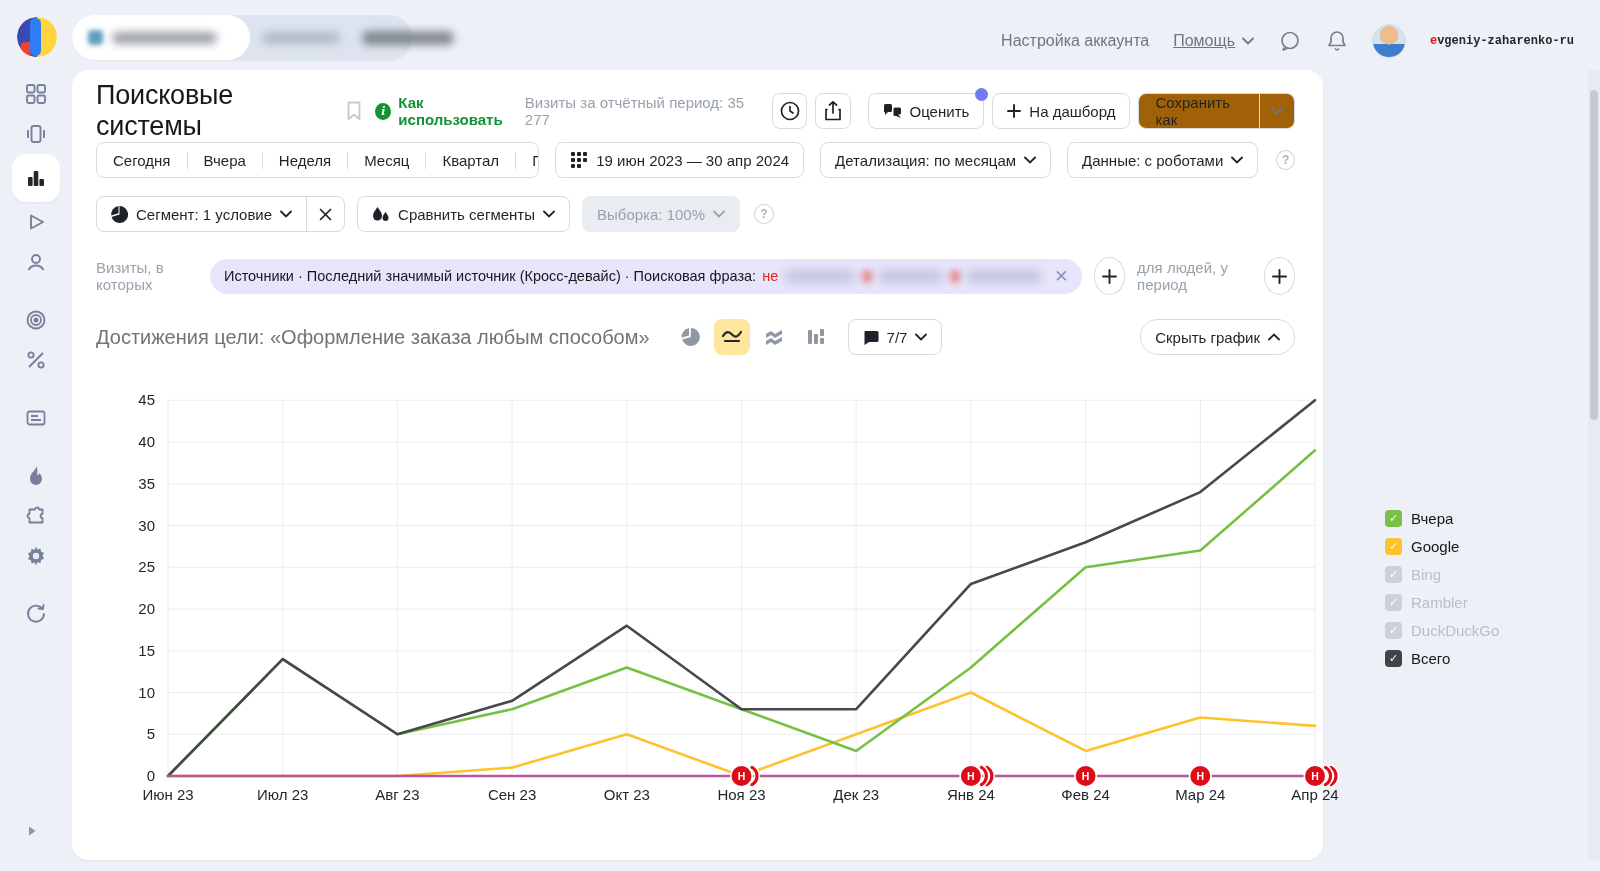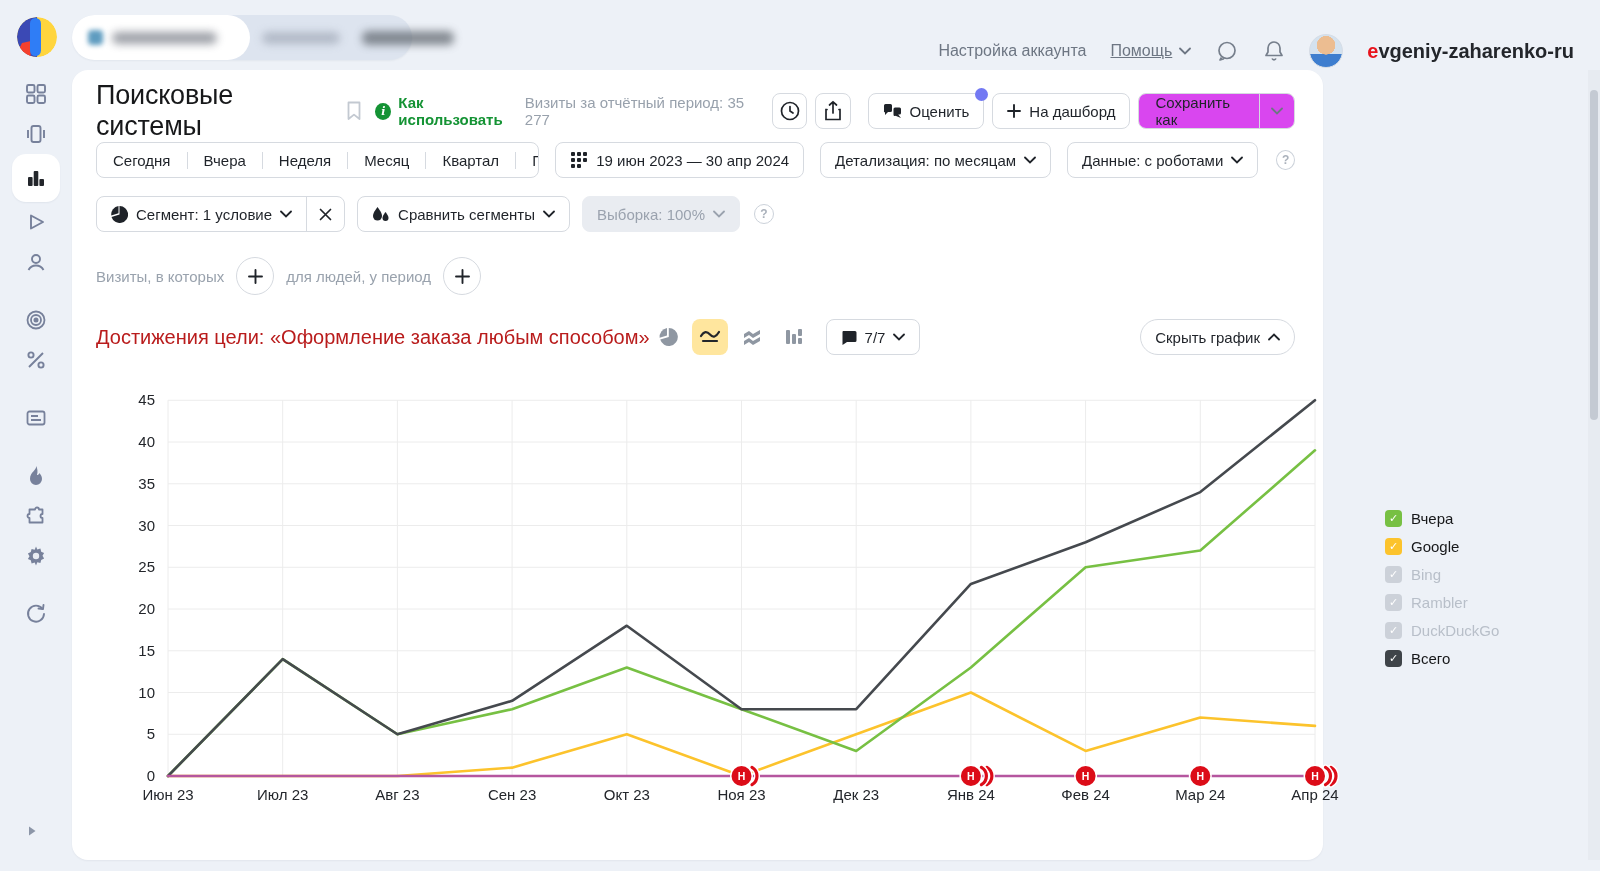--- a/index.html
+++ b/index.html
@@ -13,29 +13,29 @@
   
   .topbar { position:absolute; left:0; top:0; width:1600px; height:74px; }
   .logo { position:absolute; left:17px; top:17px; width:40px; height:40px; border-radius:50%; overflow:hidden; }
   .counter-pill { position:absolute; left:72px; top:15px; width:340px; height:45px;
     background:#dde4ef; border-radius:23px; box-shadow:0 1px 2px rgba(20,30,60,.05); }
   .counter-white { position:absolute; left:0; top:0; width:178px; height:45px; background:#fff; border-radius:23px;
     display:flex; align-items:center; padding-left:16px; gap:9px; }
   .blur-sq { width:15px; height:15px; border-radius:4px; background:#5f9cc0; filter:blur(2.5px); }
   .blur-bar { height:12px; border-radius:6px; filter:blur(4px); }
   .counter-gray { position:absolute; left:190px; top:0; height:45px; display:flex; align-items:center; gap:22px; }
-  .top-right { position:absolute; right:26px; top:14px; height:74px; display:flex; align-items:center; gap:24px; }
+  .top-right { position:absolute; right:26px; top:4px; height:74px; display:flex; align-items:center; gap:24px; }
   .top-link { color:#6d7683; font-size:16px; cursor:pointer; }
   .help-wrap { display:flex; align-items:center; gap:7px; color:#6d7683; font-size:16px;text-decoration:underline; }
   .avatar { width:34px; height:34px; border-radius:50%;
     background:
       radial-gradient(circle at 50% 32%, #ecbd91 0 34%, rgba(0,0,0,0) 35%),
       linear-gradient(180deg,#d4e2ef 0 58%, #3e7ecf 58% 100%);
     border:1px solid #d6dde6; }
-  .username { font-size:20px; font-weight:700; color:#23262b; }
+  .username { font-size:12px; font-weight:700; color:#23262b;font-family:Liberation Mono, monospace; }
   .username .red { color:#e8131c; }
   .chv { width:12px; height:8px; color:#6d7683; }
   .topbar .ticon { color:#767f8c; }
 
   
   .sidebar { position:absolute; left:0; top:74px; width:72px; height:797px; display:flex; flex-direction:column; align-items:center; }
   .side-item { width:48px; height:40px; display:flex; align-items:center; justify-content:center; color:#77819b; }
   .side-item.active { width:48px; height:48px; background:#fff; border-radius:14px; color:#23262b; box-shadow:0 1px 2px rgba(20,30,60,.06); }
   .side-gap { height:18px; }
   .side-expand { position:absolute; left:27px; bottom:34px; color:#8c96a8; }
@@ -64,21 +64,21 @@
 
   .right-cluster { display:flex; align-items:center; gap:8px; }
   .visits-note { color:#98a1ac; font-size:15px; margin-right:10px; }
   .btn { height:36px; background:#fff; border:1px solid #d6dae0; border-radius:8px; display:flex; align-items:center;
     gap:8px; padding:0 14px; font-size:15px; color:#1f2329; cursor:pointer; white-space:nowrap; }
   .btn.icon-only { width:38px; padding:0; justify-content:center; }
   .btn .chv { color:#1f2329; }
   .rate-wrap { position:relative;padding-left:9px; }
   .rate-badge { position:absolute; right:-4px; top:-5px; width:13px; height:13px; border-radius:50%; background:#7379f3; }
   .split { display:flex; align-items:stretch; border:1px solid #d6dae0; border-radius:8px; overflow:hidden; height:36px; }
-  .split .seg { display:flex; align-items:center; padding:0 16px; font-size:15px; cursor:pointer; background:#d946ef; }
+  .split .seg { display:flex; align-items:center; padding:0 16px; font-size:15px; cursor:pointer; background:#a16207; }
   .split .seg.car { border-left:1px solid #d6dae0; padding:0 11px; }
 
   .period-group { display:flex; border:1px solid #d6dae0; border-radius:8px; overflow:hidden; height:36px;align-items:center; }
   .period-btn { padding:0 16px; display:flex; align-items:center; font-size:15px; background:#fff; cursor:pointer; border-left:1px solid #d6dae0; }
   .period-btn:first-child { border-left:none; }
 
   .qmark { width:20px; height:20px; border-radius:50%; border:1.5px solid #ccd2da; color:#aab1bb; font-size:12px; font-weight:700;
     display:flex; align-items:center; justify-content:center; margin-left:2px; }
   .btn.disabled { background:#e9ecf1; border-color:#e9ecf1; color:#9aa2ae; }
   .btn.disabled .chv { color:#9aa2ae; }
@@ -86,21 +86,21 @@
   .x-seg { border-left:1px solid #d6dae0; align-self:stretch; display:flex; align-items:center; padding:0 12px; margin-left:6px; margin-right:-14px; }
 
   .muted-label { color:#99a2ad; font-size:15px; }
   .chip { height:35px; background:#e7e5fb; border-radius:18px; display:flex; align-items:center; padding:0 14px; gap:6px; font-size:14.5px; color:#17181a; white-space:nowrap; }
   .chip .not { color:#e0281b; }
   .chip-close { color:#8d90c9; font-size:17px; margin-left:6px; cursor:pointer; }
   .blur-blob { display:inline-block; height:13px; border-radius:7px; background:#9aa0c4; opacity:.45; filter:blur(5px); }
   .blur-comma { display:inline-block; width:10px; height:13px; border-radius:4px; background:#e03a2e; opacity:.55; filter:blur(3.5px); }
   .plus-circle { width:38px; height:38px; border-radius:50%; border:1px solid #d6dae0; background:#fff; display:flex; align-items:center; justify-content:center; cursor:pointer; }
 
-  .sec-title { font-size:20px; color:#b91c1c; }
+  .sec-title { font-size:20px; color:#737373; margin-right:22px; }
   .ctype { width:36px; height:36px; border-radius:8px; display:flex; align-items:center; justify-content:center; color:#8f97a2; cursor:pointer; }
   .ctype.active { background:#ffe69e; color:#23262b; }
   .ctype-row { display:flex; align-items:center; gap:6px; }
   .goals-btn { margin-left:14px; }
   .hide-chart { margin-left:auto; border-radius:18px; }
 
   .chart-wrap { position:absolute; left:24px; top:310px; width:1468px; height:450px; }
   .legend { position:absolute; left:1289px; top:130px; display:flex; flex-direction:column; gap:11px; }
   .legend-item { display:flex; align-items:center; gap:9px; cursor:pointer; }
   .lcheck { width:17px; height:17px; border-radius:4px; color:#fff; font-size:11px; display:flex; align-items:center; justify-content:center; }
@@ -367,20 +367,30 @@
       <span>Выборка: 100%</span>
       <svg class="chv" viewBox="0 0 12 8">
           <path d="M1 1.5 6 6.5 11 1.5" fill="none" stroke="currentColor" stroke-width="1.8" stroke-linecap="round"></path>
         </svg>
     </div>
     <span class="qmark">?</span>
   </div>
 
   <div class="row row4">
     <span class="muted-label">Визиты, в которых</span>
+    <div class="chip">
+      <span>Источники · Последний значимый источник (Кросс-девайс) · Поисковая фраза:</span>
+      <span class="not">не</span>
+      <span class="blur-blob" style="width:72px"></span>
+      <span class="blur-comma"></span>
+      <span class="blur-blob" style="width:66px"></span>
+      <span class="blur-comma"></span>
+      <span class="blur-blob" style="width:76px"></span>
+      <span class="chip-close">✕</span>
+    </div>
     <div class="plus-circle">
       <svg width="15" height="15" viewBox="0 0 15 15" stroke="#1f2329" stroke-width="1.9" stroke-linecap="round">
           <path d="M7.5 1v13M1 7.5h13"></path>
         </svg>
     </div>
     <span class="muted-label">для людей, у период</span>
     <div class="plus-circle">
       <svg width="15" height="15" viewBox="0 0 15 15" stroke="#1f2329" stroke-width="1.9" stroke-linecap="round">
           <path d="M7.5 1v13M1 7.5h13"></path>
         </svg>

